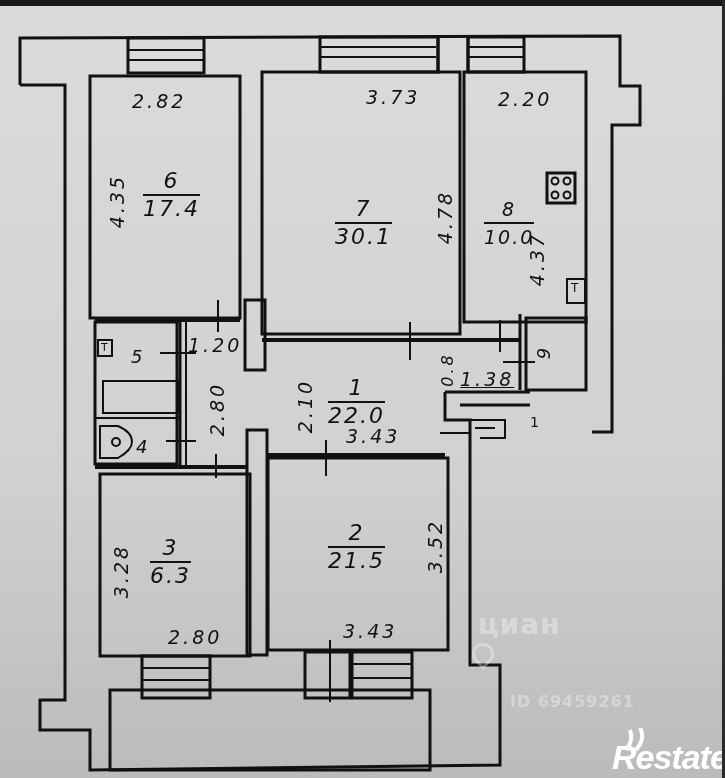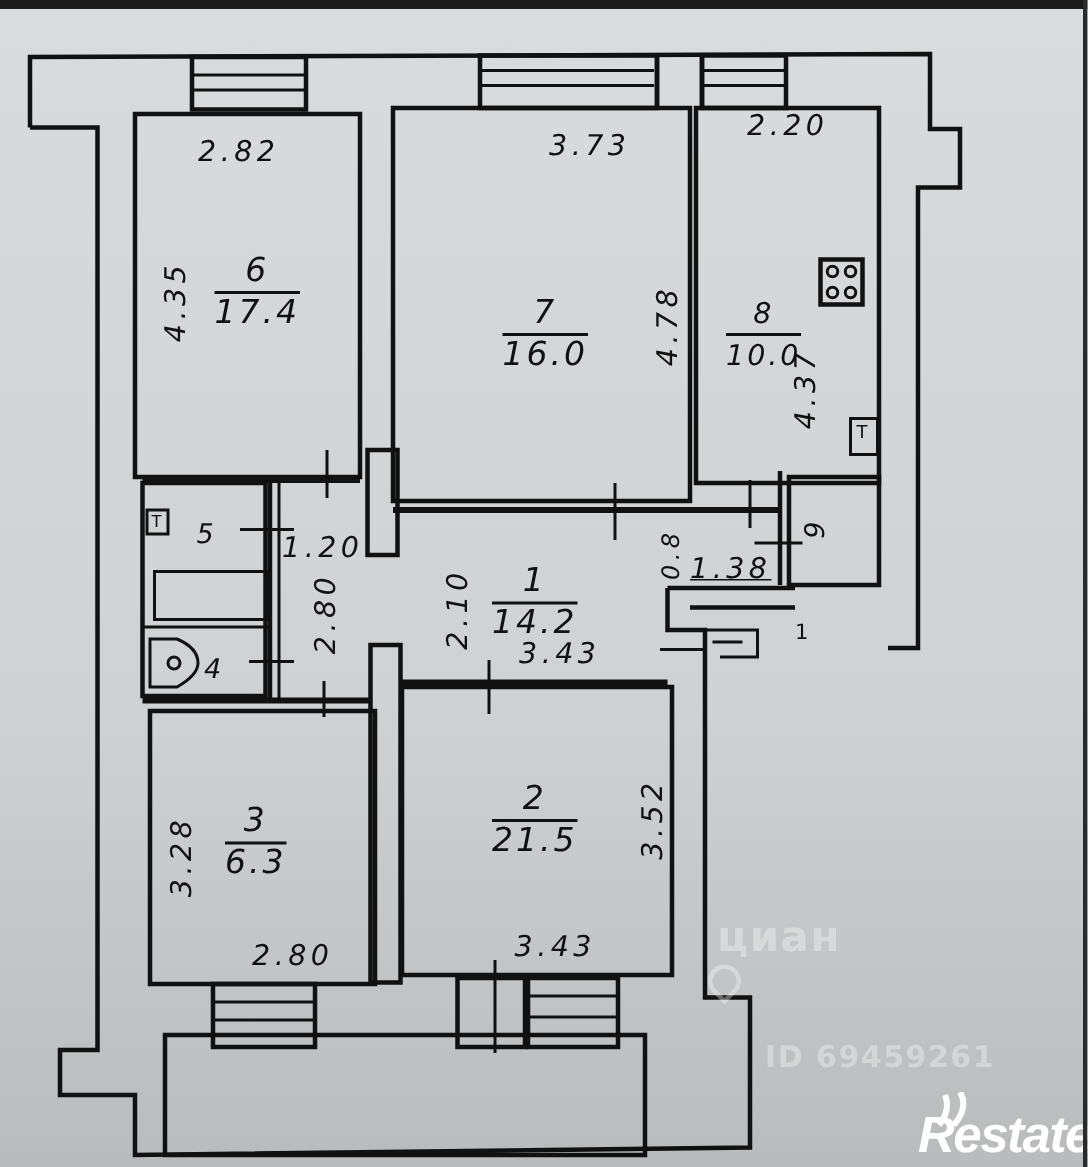--- a/index.html
+++ b/index.html
@@ -29,21 +29,21 @@
   .room .num { display: block; border-bottom: 2px solid #111; padding: 0 4px; }
   .room .area { display: block; }
   .small { position: absolute; color: #111; font-style: italic; font-size: 18px; font-family: "DejaVu Sans", sans-serif; }
   .rot { transform-origin: center center; transform: rotate(-90deg); }
   .wm-cian {
     position: absolute; left: 478px; top: 608px; color: rgba(255,255,255,0.35);
     font-family: "DejaVu Sans", sans-serif; font-size: 28px; font-weight: bold; letter-spacing: 1px;
   }
   .wm-id {
     position: absolute; left: 510px; top: 692px; color: rgba(255,255,255,0.35);
-    font-family: "DejaVu Sans", sans-serif; font-size: 20px; font-weight: bold; letter-spacing: 1px;
+    font-family: "DejaVu Sans", sans-serif; font-size: 16px; font-weight: bold; letter-spacing: 1px;
   }
   .wm-pin {
     position: absolute; left: 472px; top: 643px; width: 16px; height: 16px;
     border: 3px solid rgba(255,255,255,0.35); border-radius: 50% 50% 50% 0; transform: rotate(-45deg);
   }
   .restate {
     position: absolute; left: 612px; top: 738px; color: #ffffff;
     font-family: "Liberation Sans", sans-serif; font-style: italic; font-size: 34px; font-weight: bold;
     letter-spacing: -1px;
   }
@@ -154,55 +154,55 @@
   <polyline points="470,420 505,420 505,438 480,438" stroke-width="2"></polyline>
   <line x1="475" y1="428" x2="495" y2="428" stroke-width="2"></line>
 </svg>
 
 <div class="room" style="left:143px; top:168px;">
   <span class="num">6</span>
   <span class="area">17.4</span>
 </div>
 <div class="room" style="left:335px; top:196px;">
   <span class="num">7</span>
-  <span class="area">16.0</span>
+  <span class="area">30.1</span>
 </div>
 <div class="room" style="left:484px; top:196px; font-size:19px;">
   <span class="num">8</span>
   <span class="area">10.0</span>
 </div>
 <div class="room" style="left:328px; top:375px;">
   <span class="num">1</span>
-  <span class="area">14.2</span>
+  <span class="area">22.0</span>
 </div>
 <div class="room" style="left:328px; top:520px;">
   <span class="num">2</span>
   <span class="area">21.5</span>
 </div>
 <div class="room" style="left:150px; top:535px;">
   <span class="num">3</span>
   <span class="area">6.3</span>
 </div>
 <span class="small" style="left:136px; top:436px;">4</span>
 <span class="small" style="left:131px; top:346px;">5</span>
 <span class="small rot" style="left:538px; top:343px;">9</span>
 
 <span class="lbl" style="left:132px; top:90px;font-style:italic;">2.82</span>
 <span class="lbl rot" style="left:90px; top:190px;">4.35</span>
 <span class="lbl" style="left:342px; top:86px;margin-left:24px;">3.73</span>
 <span class="lbl rot" style="left:418px; top:206px;">4.78</span>
-<span class="lbl" style="left:498px; top:73px;">2.20</span>
+<span class="lbl" style="left:498px; top:88px;">2.20</span>
 <span class="lbl rot" style="left:510px; top:248px;">4.37</span>
 <span class="lbl" style="left:346px; top:425px;">3.43</span>
 <span class="lbl rot" style="left:278px; top:395px;">2.10</span>
 <span class="lbl" style="left:343px; top:620px;">3.43</span>
 <span class="lbl rot" style="left:408px; top:535px;">3.52</span>
 <span class="lbl" style="left:168px; top:626px;">2.80</span>
 <span class="lbl rot" style="left:94px; top:560px;">3.28</span>
-<span class="lbl" style="left:188px; top:354px;">1.20</span>
+<span class="lbl" style="left:188px; top:334px;">1.20</span>
 <span class="lbl rot" style="left:190px; top:398px;">2.80</span>
 <span class="lbl" style="left:460px; top:368px;text-decoration:underline;">1.38</span>
 <span class="lbl rot" style="left:430px; top:360px; font-size:16px;">0.8</span>
 
 <span class="small" style="left:571px; top:281px; font-size:12px; font-style:normal;">T</span>
 <span class="small" style="left:101px; top:341px; font-size:11px; font-style:normal;">T</span>
 <span class="small" style="left:530px; top:414px; font-size:14px; font-style:normal;">1</span>
 
 <div class="wm-pin"></div>
 <span class="wm-cian">циан</span>

